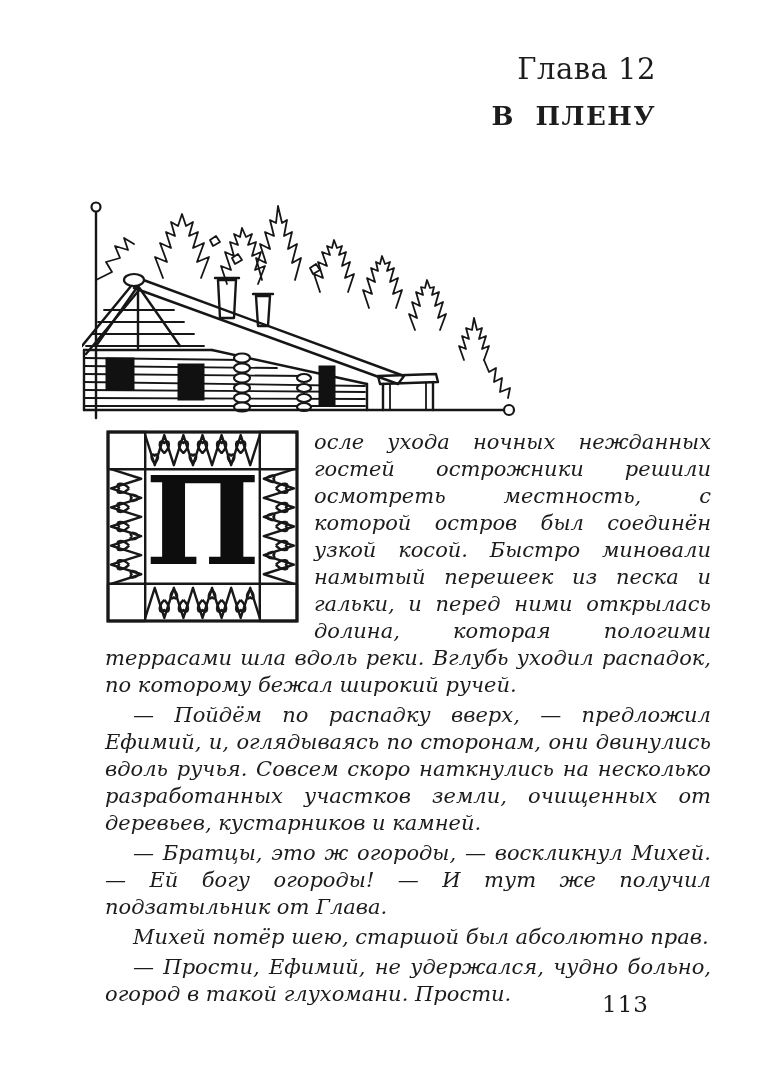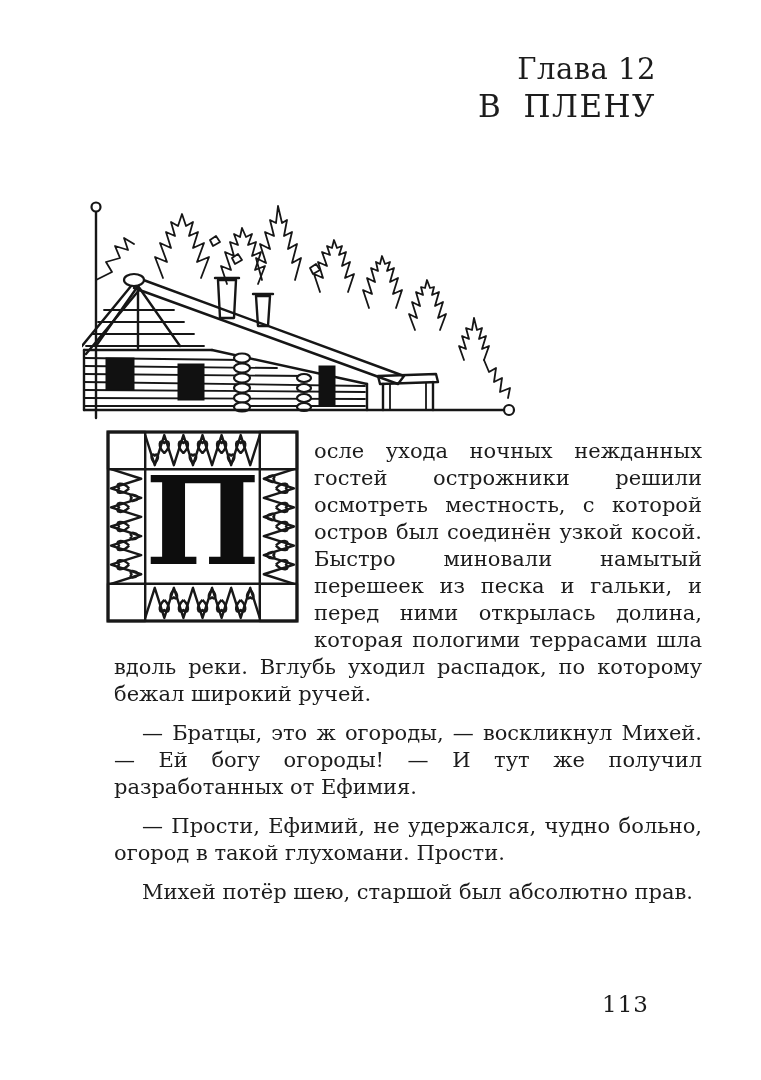--- a/index.html
+++ b/index.html
@@ -4,34 +4,34 @@
 <style>
   html,body { margin:0; padding:0; background:#ffffff; }
   .page {
     position:relative; width:707px; height:1080px; margin:0 auto;
     background:#ffffff; color:#1c1c1c; overflow:hidden;
     font-family:"DejaVu Serif", serif;
   }
   
   .chapter-header { position:absolute; top:52px; right:78px; text-align:right; }
   .chapter-label { font-size:29px; letter-spacing:0.5px; }
-  .chapter-title { font-size:31px; font-weight:normal; letter-spacing:1.5px; word-spacing:10px; margin-top:2px; }
+  .chapter-title { font-size:26px; font-weight:bold; letter-spacing:1.5px; word-spacing:10px; margin-top:15px; }
   
   .illustration { position:absolute; left:55px; top:188px; width:440px; height:234px; }
   .illustration svg { display:block; }
   .ill-stroke { fill:none; stroke:#161616; stroke-width:2.4; stroke-linejoin:round; stroke-linecap:round; }
   .ill-thin   { fill:none; stroke:#161616; stroke-width:1.8; stroke-linejoin:round; stroke-linecap:round; }
   .ill-dark   { fill:#111111; stroke:#111111; }
   .ill-white  { fill:#ffffff; stroke:#161616; stroke-width:2.2; }
   
   .text-block {
     position:absolute; left:75px; top:426px; width:612px;
     font-size:21px; line-height:27px; text-align:justify;
   }
-  .para { margin:12px; text-indent:28px; }
+  .para { margin:3px; text-indent:28px;font-style:italic; }
   .para.first { text-indent:0; }
   
   .dropcap-box {
     float:left; position:relative;
     width:195px; height:195px;
     margin:3px 14px 10px 3px;
   }
   .orn-stroke { fill:none; stroke:#181818; stroke-width:2.4; stroke-linejoin:round; }
   .orn-heavy  { fill:none; stroke:#181818; stroke-width:3.2; }
   .dropcap-letter {
@@ -170,20 +170,21 @@
           <path class="orn-stroke" d="M 125.5,34 C 120.5,29 122,23 125.5,26.5 C 129,23 130.5,29 125.5,34"></path>
         </g>
         <use href="#orn-band" transform="rotate(90 97 97)"></use>
         <use href="#orn-band" transform="rotate(180 97 97)"></use>
         <use href="#orn-band" transform="rotate(270 97 97)"></use>
       </svg>
       <div class="dropcap-letter">П</div>
     </div>
 
     <p class="para first">осле ухода ночных нежданных гостей острожники решили осмотреть местность, с которой остров был соединён узкой косой. Быстро миновали намытый перешеек из песка и гальки, и перед ними открылась долина, которая пологими террасами шла вдоль реки. Вглубь уходил распадок, по которому бежал широкий ручей.</p>
-    <p class="para">— Братцы, это ж огороды, — воскликнул Михей. — Ей богу огороды! — И тут же получил разработанных от Ефимия.</p>
+    <p class="para">— Пойдём по распадку вверх, — предложил Ефимий, и, оглядываясь по сторонам, они двинулись вдоль ручья. Совсем скоро наткнулись на несколько разработанных участков земли, очищенных от деревьев, кустарников и камней.</p>
+    <p class="para">— Братцы, это ж огороды, — воскликнул Михей. — Ей богу огороды! — И тут же получил подзатыльник от Глава.</p>
+    <p class="para">Михей потёр шею, старшой был абсолютно прав.</p>
     <p class="para">— Прости, Ефимий, не удержался, чудно больно, огород в такой глухомани. Прости.</p>
-    <p class="para">Михей потёр шею, старшой был абсолютно прав.</p>
   </div>
 
   <div class="page-number">113</div>
 
 </div>
 
 </body></html>

